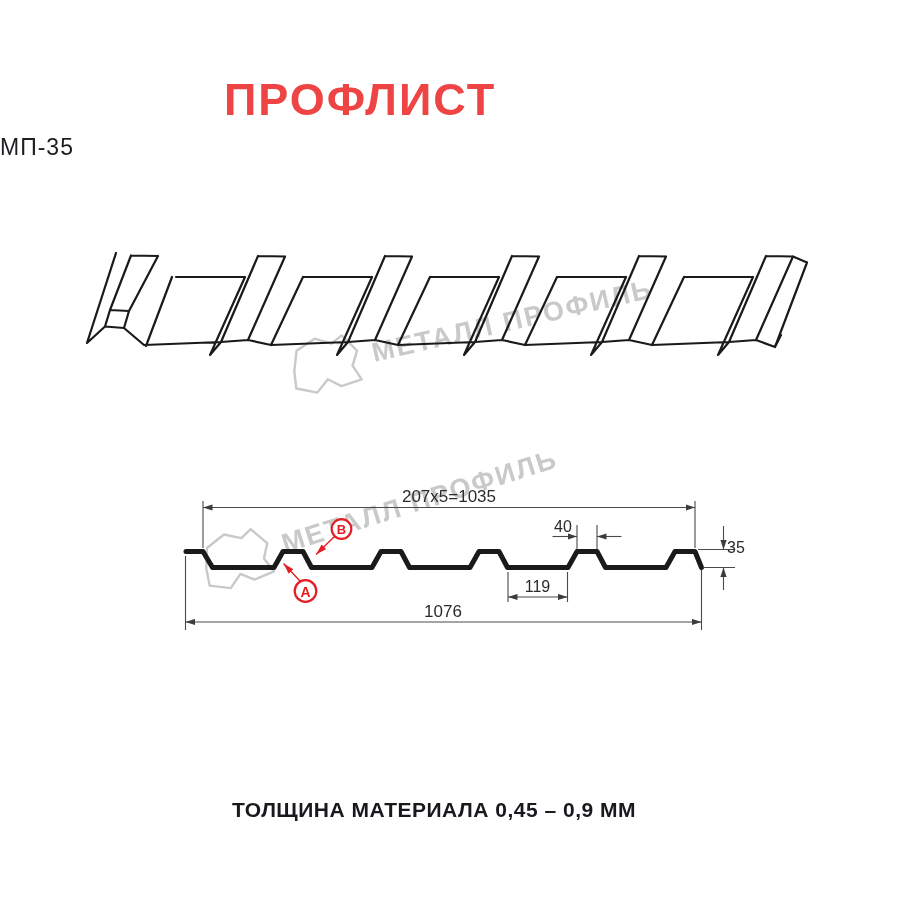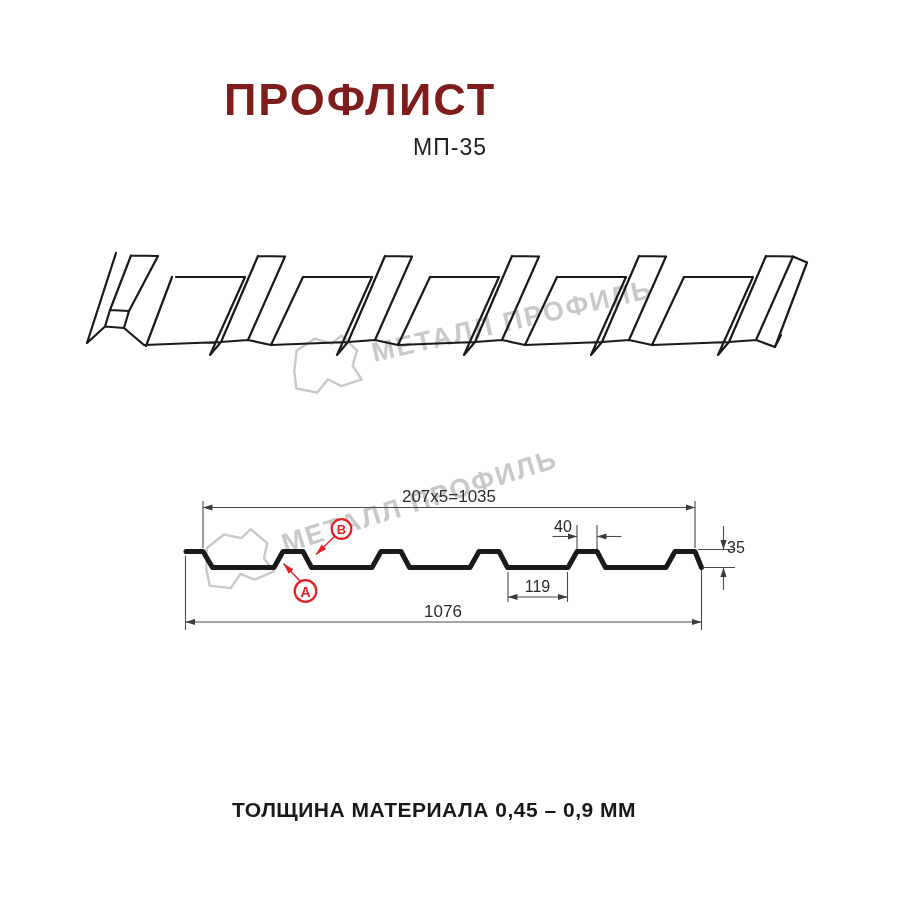--- a/index.html
+++ b/index.html
@@ -1,20 +1,20 @@
 <!DOCTYPE html>
 <html><head>
 <meta charset="utf-8">
 <style>
   html,body{margin:0;padding:0;background:#ffffff;}
   #stage{position:relative;width:900px;height:900px;background:#ffffff;overflow:hidden;
          font-family:"Liberation Sans",sans-serif;}
   .title{position:absolute;left:0;top:74px;width:720px;text-align:center;
-         font-size:45px;font-weight:700;letter-spacing:2px;color:#7f1d1d;}
-  .subtitle{position:absolute;left:0;top:134px;width:900px;text-align:center;
+         font-size:45px;font-weight:700;letter-spacing:2px;color:#ef4444;}
+  .subtitle{position:absolute;left:0;top:134px;width:900px;
          font-size:23px;font-weight:400;letter-spacing:1px;color:#1c1e22;}
   .footer{position:absolute;left:0;top:798px;width:868px;text-align:center;
          font-size:21px;font-weight:700;letter-spacing:0.5px;color:#17191d;}
   .wm{position:absolute;display:flex;align-items:center;gap:10px;color:#c9c9c9;
       white-space:nowrap;pointer-events:none;}
   .wm span{font-size:27px;font-weight:700;letter-spacing:2px;}
   #wm1{left:286px;top:344px;transform:rotate(-13deg);transform-origin:0 27px;}
   #wm2{left:198px;top:542px;transform:rotate(-17.5deg);transform-origin:0 27px;}
   #drawing{position:absolute;left:0;top:0;}
   text{font-family:"Liberation Sans",sans-serif;}

